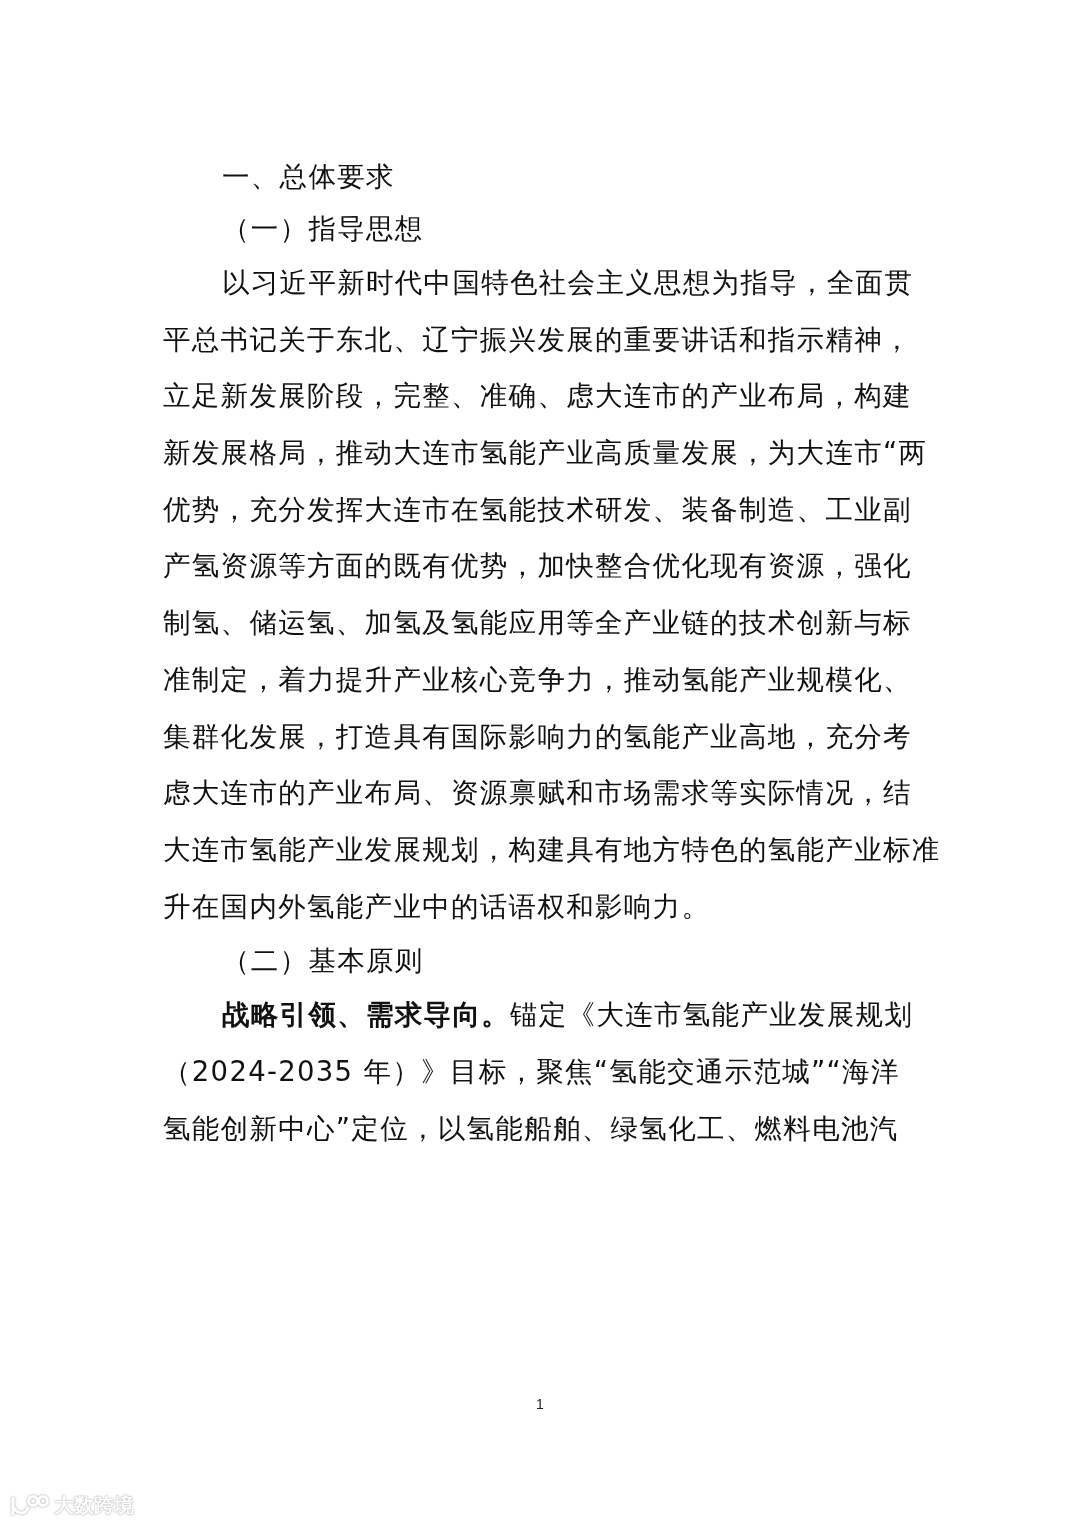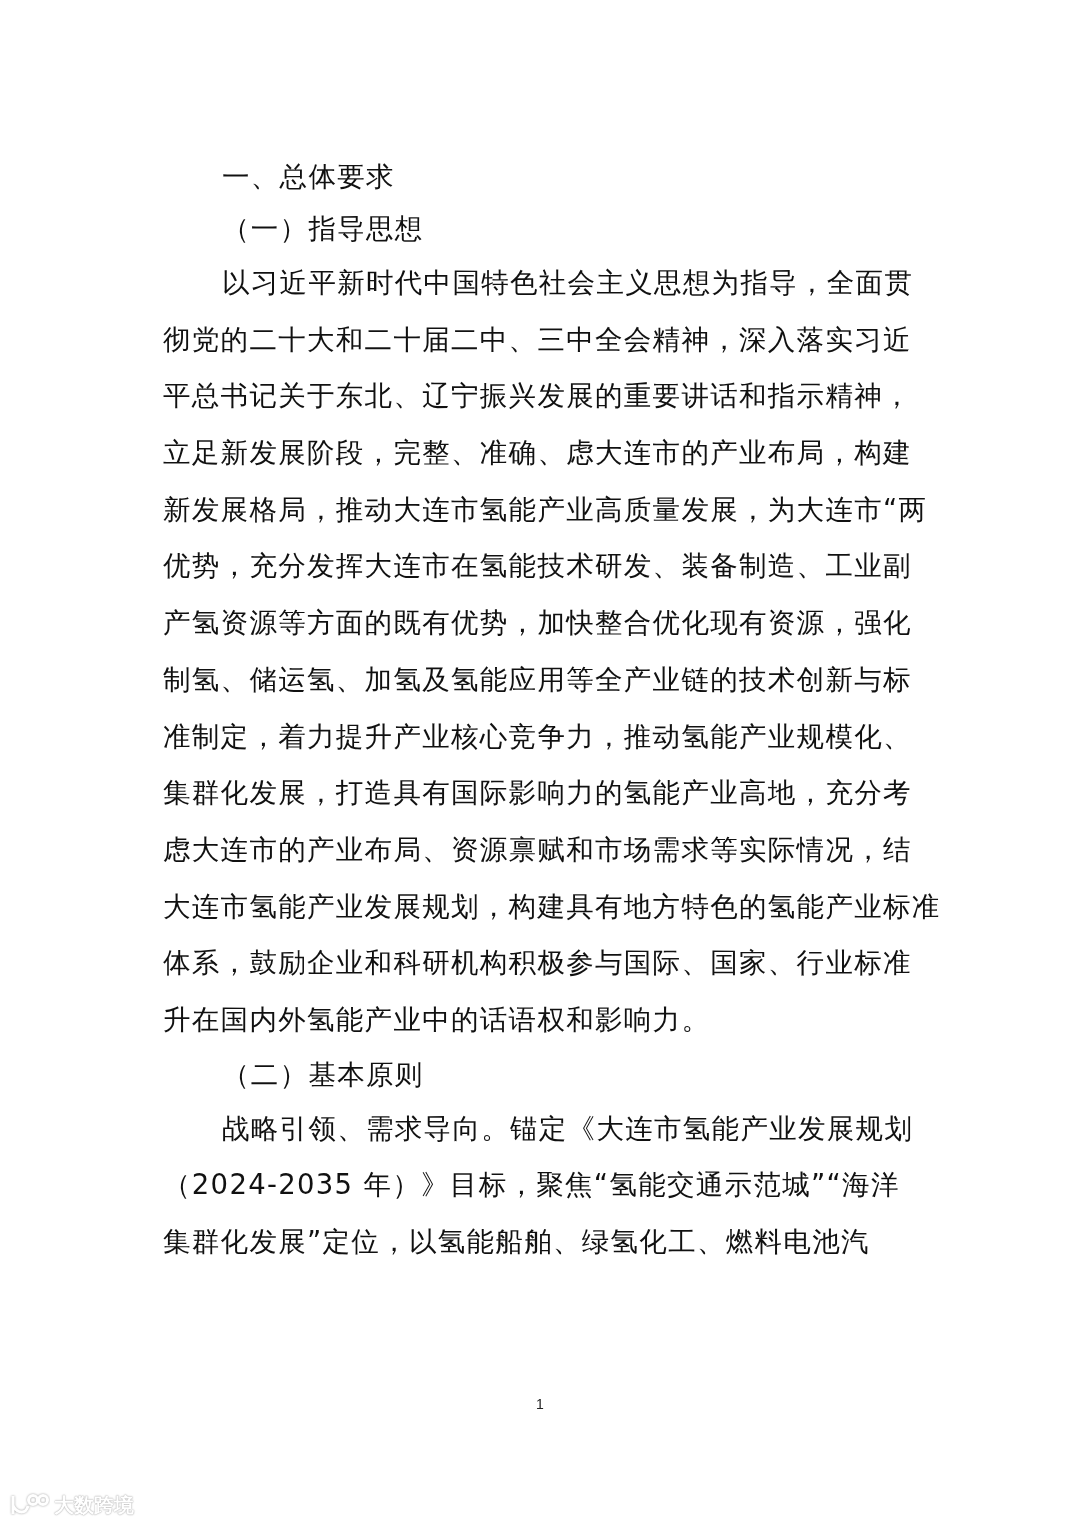--- a/index.html
+++ b/index.html
@@ -32,35 +32,35 @@
     height: 56.7px;
     line-height: 56.7px;
     font-size: 27.5px;
     white-space: nowrap;
     overflow: visible;
     letter-spacing: 1.3px;
   }
   .line.indent { padding-left: 59px; }
   .line.heading1 { height: 52px; line-height: 52px; }
   .line.heading2 { height: 52px; line-height: 52px; }
-  .bold { font-weight: normal; }
+  .bold { font-weight: bold; }
   .page-number {
     position: absolute;
     left: 536px;
     top: 1396px;
     font-family: "Liberation Sans", sans-serif;
     font-size: 14px;
     color: #222222;
   }
   .watermark {
     position: absolute;
     left: 8px;
     top: 1492px;
     display: flex;
-    align-items: flex-start;
+    align-items: center;
     gap: 4px;
     color: #ffffff;
     font-size: 20px;
     font-weight: bold;
     text-shadow: 0 0 2px #b8b8b8, 0 0 1px #9a9a9a;
   }
   .watermark-logo {
     width: 42px;
     height: 26px;
   }
@@ -69,43 +69,41 @@
 <body>
 
 <div class="page">
   <div class="content">
 
     <div class="line heading1 indent">一、总体要求</div>
     <div class="line heading2 indent">（一）指导思想</div>
 
     <div>
       <div class="line indent">以习近平新时代中国特色社会主义思想为指导，全面贯</div>
-      <div class="line">彻党的二十大和二十届二中、三中全会精神，深入落实习近</div>
       <div class="line">平总书记关于东北、辽宁振兴发展的重要讲话和指示精神，</div>
       <div class="line">立足新发展阶段，完整、准确、虑大连市的产业布局，构建</div>
       <div class="line">新发展格局，推动大连市氢能产业高质量发展，为大连市“两</div>
       <div class="line">优势，充分发挥大连市在氢能技术研发、装备制造、工业副</div>
       <div class="line">产氢资源等方面的既有优势，加快整合优化现有资源，强化</div>
       <div class="line">制氢、储运氢、加氢及氢能应用等全产业链的技术创新与标</div>
       <div class="line">准制定，着力提升产业核心竞争力，推动氢能产业规模化、</div>
       <div class="line">集群化发展，打造具有国际影响力的氢能产业高地，充分考</div>
       <div class="line">虑大连市的产业布局、资源禀赋和市场需求等实际情况，结</div>
       <div class="line">大连市氢能产业发展规划，构建具有地方特色的氢能产业标准</div>
-      <div class="line">体系，鼓励企业和科研机构积极参与国际、国家、行业标准</div>
       <div class="line">升在国内外氢能产业中的话语权和影响力。</div>
     </div>
 
     <div class="line heading2 indent">（二）基本原则</div>
 
     <div>
       <div class="line indent">
         <span class="bold">战略引领、需求导向。</span><span>锚定《大连市氢能产业发展规划</span>
       </div>
       <div class="line">（2024-2035 年）》目标，聚焦“氢能交通示范城”“海洋</div>
-      <div class="line">集群化发展”定位，以氢能船舶、绿氢化工、燃料电池汽</div>
+      <div class="line">氢能创新中心”定位，以氢能船舶、绿氢化工、燃料电池汽</div>
     </div>
   </div>
 
   <div class="page-number">1</div>
 
   <div class="watermark">
     <svg class="watermark-logo" viewBox="0 0 42 26">
       <g fill="none" stroke="#ffffff" stroke-width="3" style="filter: drop-shadow(0 0 1px #a0a0a0);">
         <path d="M5 4 L5 22"></path>
         <path d="M5 14 C10 22, 18 22, 20 14"></path>

